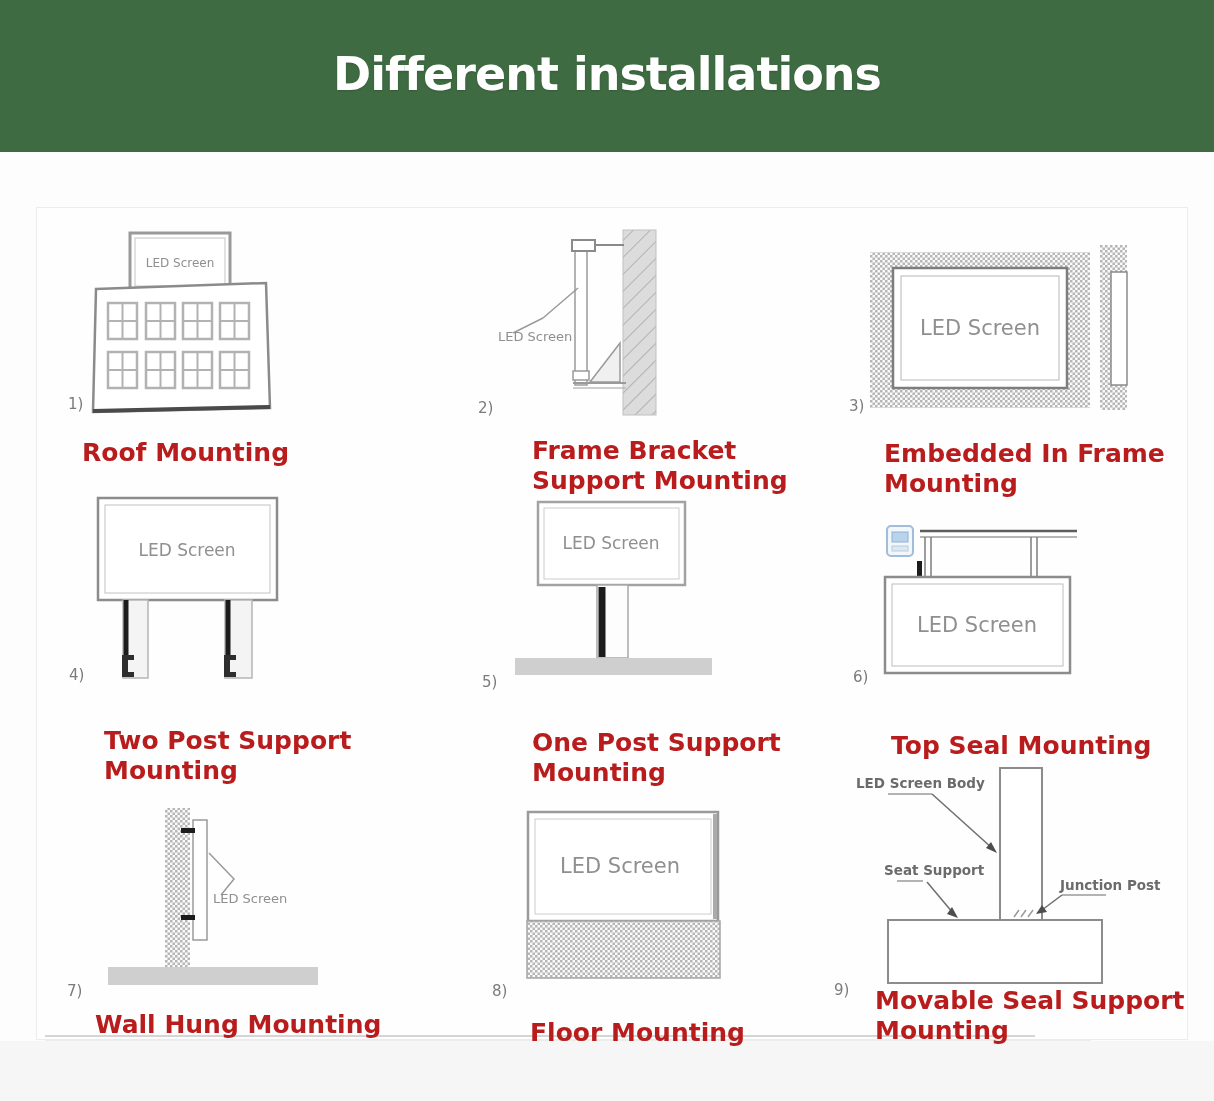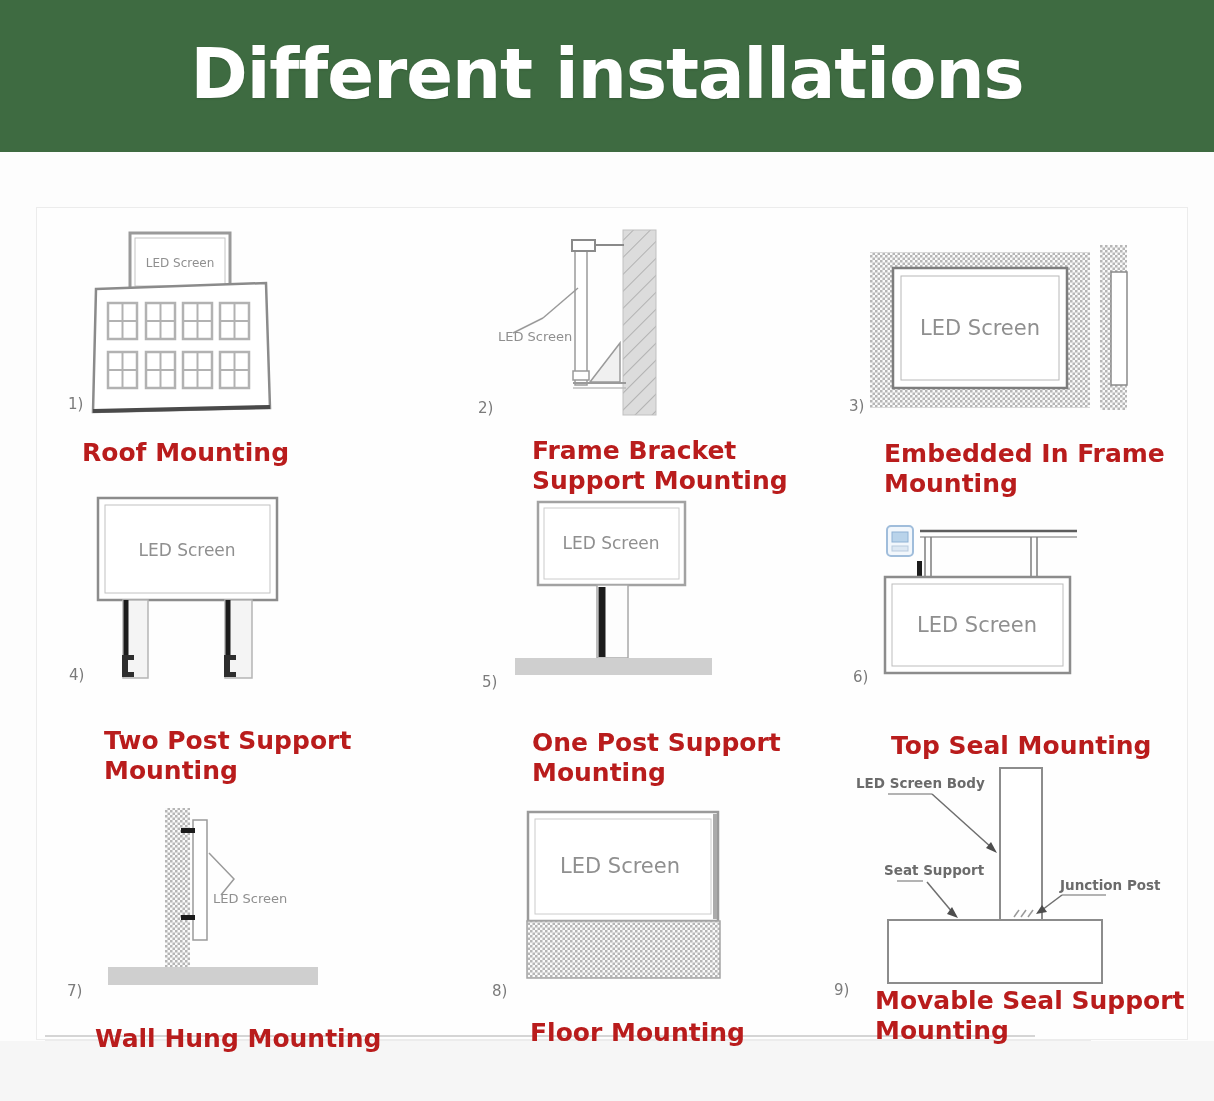--- a/index.html
+++ b/index.html
@@ -5,21 +5,21 @@
   html,body{margin:0;padding:0;background:#ffffff;}
   .page{
     position:relative;width:1214px;height:1101px;overflow:hidden;
     background:#fdfdfd;font-family:"DejaVu Sans","Liberation Sans",sans-serif;
   }
   .banner{
     position:absolute;left:0;top:0;width:1214px;height:152px;
     background:#3e6b41;display:flex;align-items:center;justify-content:center;
   }
   .banner h1{
-    margin:0;color:#ffffff;font-size:69px;font-weight:bold;letter-spacing:-1px;
+    margin:0;color:#ffffff;font-size:46px;font-weight:bold;letter-spacing:-1px;
     transform:translateY(-2px);text-shadow:0 1px 2px rgba(0,0,0,0.15);
     font-family:"DejaVu Sans","Liberation Sans",sans-serif;
   }
   .panel{
     position:absolute;left:36px;top:207px;width:1150px;height:831px;
     background:#fefefe;border:1px solid #ececec;
   }
   .bottom-strip{
     position:absolute;left:0;top:1041px;width:1214px;height:60px;background:#f6f6f6;
   }
@@ -198,21 +198,21 @@
     </defs>
     <rect x="110" y="8" width="25" height="160" fill="url(#chk7)"></rect>
     <rect x="138" y="20" width="14" height="120" fill="#ffffff" stroke="#9a9a9a" stroke-width="1.5"></rect>
     <rect x="126" y="28" width="14" height="5" fill="#1c1c1c"></rect>
     <rect x="126" y="115" width="14" height="5" fill="#1c1c1c"></rect>
     <polyline points="166,95 179,79 154,53" fill="none" stroke="#9a9a9a" stroke-width="1.5"></polyline>
     <text class="screenlbl" x="158" y="103" font-size="13">LED Screen</text>
     <rect x="53" y="167" width="210" height="18" fill="#cfcfcf"></rect>
     <text class="dnum" x="12" y="196">7)</text>
   </svg>
-  <div class="caption" style="left:95px;top:1010px;margin-top:14px;">
+  <div class="caption" style="left:95px;top:1010px;">
     <span>Wall Hung Mounting</span>
   </div>
 
   <svg class="diag" style="left:470px;top:800px;" width="260" height="200" viewBox="0 0 260 200">
     <defs>
       <pattern id="chk8" width="5" height="5" patternUnits="userSpaceOnUse">
         <rect width="5" height="5" fill="#fbfbfb"></rect>
         <rect width="2.5" height="2.5" fill="#b6b6b6"></rect>
         <rect x="2.5" y="2.5" width="2.5" height="2.5" fill="#b6b6b6"></rect>
       </pattern>

